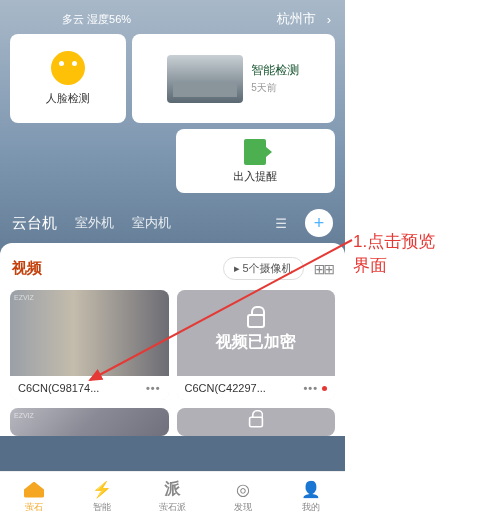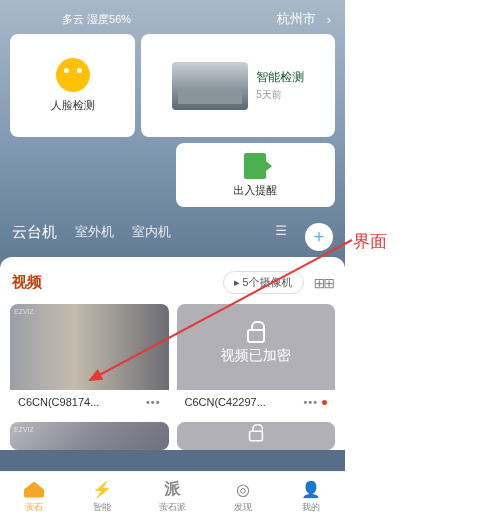--- a/index.html
+++ b/index.html
@@ -6,21 +6,21 @@
     body { font-family: -apple-system, "PingFang SC", "Microsoft YaHei", sans-serif; background: #fff; width: 500px; height: 521px; position: relative; overflow: hidden; }
     .phone-frame { width: 345px; height: 521px; position: relative; background: linear-gradient(180deg, #a8b8c8 0%, #7d96b0 30%, #566e88 60%); overflow: hidden; }
     
     .header { display: flex; align-items: center; justify-content: space-between; padding: 10px 14px 6px; color: #fff; }
     .weather { display: flex; align-items: baseline; gap: 6px; }
     .temp { font-size: 22px; font-weight: 300; }
     .wcond { font-size: 11px; margin-left: 48px; }
     .city { display: flex; align-items: center; font-size: 13px; gap: 11px; }
     
     .features { display: flex; gap: 6px; padding: 0 10px; }
-    .fcard { background: #fff; border-radius: 8px; padding: 24px; display: flex; flex-direction: column; align-items: center; justify-content: center; flex: 1; min-height: 72px; }
+    .fcard { background: #fff; border-radius: 8px; padding: 17px; display: flex; flex-direction: column; align-items: center; justify-content: center; flex: 1; min-height: 72px; }
     .fcard-wide { flex: 2.3; display: flex; flex-direction: row; align-items: center; gap: 8px; padding: 8px; }
     .thumb { width: 76px; height: 48px; background: linear-gradient(180deg, #c8d0d4 0%, #5a6872 100%); border-radius: 4px; position: relative; }
     .thumb::after { content: ""; position: absolute; bottom: 6px; left: 6px; right: 6px; height: 14px; background: #8a959b; }
     .fcard-text { display: flex; flex-direction: column; gap: 2px; }
     .ft-title { font-size: 12px; color: #14532d; text-align: center; }
     .ft-sub { font-size: 10px; color: #999; }
     .face-ic { width: 34px; height: 34px; border-radius: 50%; background: #ffc107; position: relative; margin-bottom: 6px; }
     .face-ic::before, .face-ic::after { content: ""; position: absolute; width: 5px; height: 5px; background: #fff; border-radius: 50%; top: 10px; }
     .face-ic::before { left: 8px; }
     .face-ic::after { right: 8px; }
@@ -28,41 +28,41 @@
     
     .features2 { display: flex; gap: 6px; padding: 6px 10px; }
     .fcard2 { background: #fff; border-radius: 8px; flex: 1; height: 64px; display: flex; flex-direction: column; align-items: center; justify-content: center; gap: 4px; position: relative; }
     .door-ic { width: 22px; height: 26px; background: #4caf50; border-radius: 2px; position: relative; }
     .door-ic::after { content: ""; position: absolute; right: -6px; top: 8px; border-left: 6px solid #4caf50; border-top: 5px solid transparent; border-bottom: 5px solid transparent; }
     .all-ic { width: 26px; height: 20px; position: relative; }
     .all-ic::before { content: ""; position: absolute; width: 10px; height: 10px; background: #888; border-radius: 50%; top: 6px; left: 0; }
     .all-ic::after { content: "▶"; position: absolute; color: #e53935; font-size: 14px; left: 10px; top: 2px; }
     .badge { position: absolute; top: 6px; right: 14px; background: #e53935; color: #fff; font-size: 8px; padding: 1px 4px; border-radius: 8px; }
     
-    .tabrow { display: flex; padding: 10px 12px 6px; gap: 18px; color: rgba(255,255,255,0.85); font-size: 13px; }
+    .tabrow { display: flex; align-items: center; padding: 10px 12px 6px; gap: 18px; color: rgba(255,255,255,0.85); font-size: 13px; }
     .tab-active { color: #fff; font-size: 15px; font-weight: 500; }
     .tab-spacer { flex: 1; }
     .hamburger { color: #fff; opacity: .8; }
     .add-btn { width: 28px; height: 28px; background: #fff; border-radius: 50%; display: flex; align-items: center; justify-content: center; color: #4fb3ff; font-size: 18px; font-weight: 300; }
     
     .video-panel { background: #fff; border-radius: 12px 12px 0 0; padding: 10px 10px 0; }
     .video-head { display: flex; align-items: center; justify-content: space-between; margin: 4px 2px 10px; }
     .vh-title { font-size: 15px; font-weight: 600; color: #c2410c; }
     .vh-right { display: flex; align-items: center; gap: 10px; }
     .cam-pill { border: 1px solid #ddd; border-radius: 14px; padding: 3px 10px; font-size: 11px; color: #555; display: flex; align-items: center; gap: 3px; }
     .grid-ic { font-size: 14px; color: #888; letter-spacing: -2px; }
     
     .video-grid { display: grid; grid-template-columns: 1fr 1fr; gap: 8px; }
     .vcard { border-radius: 8px; overflow: hidden; background: #eee; }
     .vthumb { height: 86px; background: linear-gradient(135deg, #b8b8c0 0%, #8a8a96 50%, #70707c 100%); position: relative; display: flex; align-items: center; justify-content: center; flex-direction: column; gap: 4px; }
     .vthumb.scene1 { background: linear-gradient(90deg, #9aa0a8 0%, #c4bcac 40%, #6c6c74 100%); }
     .vthumb.locked { background: #b0b0b6; }
     .lock-ic { width: 18px; height: 14px; border: 2px solid #fff; border-radius: 3px; position: relative; }
     .lock-ic::before { content: ""; position: absolute; width: 10px; height: 8px; border: 2px solid #fff; border-bottom: none; border-radius: 6px 6px 0 0; top: -10px; left: 2px; }
-    .lock-txt { color: #fff; font-size: 14px; }
+    .lock-txt { color: #fff; font-size: 16px; font-weight: bold; }
     .vfooter { background: #fff; display: flex; align-items: center; justify-content: space-between; padding: 6px 8px; font-size: 11px; color: #333; }
     .vmore { color: #888; font-weight: bold; letter-spacing: 1px; }
     .vdot { width: 5px; height: 5px; background: #e53935; border-radius: 50%; }
     .brand-tag { position: absolute; top: 4px; left: 4px; font-size: 7px; color: rgba(255,255,255,.6); }
     
     .vthumb-partial { height: 28px; }
     
     .navbar { position: absolute; bottom: 0; left: 0; right: 0; height: 50px; background: #fff; border-top: 1px solid #eee; display: flex; justify-content: space-around; align-items: center; }
     .nav-item { display: flex; flex-direction: column; align-items: center; gap: 1px; font-size: 9px; color: #888; }
     .nav-item.active { color: #f5a623; }
@@ -196,14 +196,15 @@
 <svg class="arrow" width="500" height="521" style="left:0;top:0">
   <defs>
       <marker id="ah" markerWidth="8" markerHeight="8" refX="6" refY="3" orient="auto">
         <path d="M0,0 L7,3 L0,6 Z" fill="#e53935"></path>
       </marker>
     </defs>
   <line x1="352" y1="240" x2="90" y2="380" stroke="#e53935" stroke-width="2" marker-end="url(#ah)"></line>
 </svg>
 
 <div class="annotation">
+  <div>1.点击预览</div>
   <div>界面</div>
 </div>
 
 </body></html>

